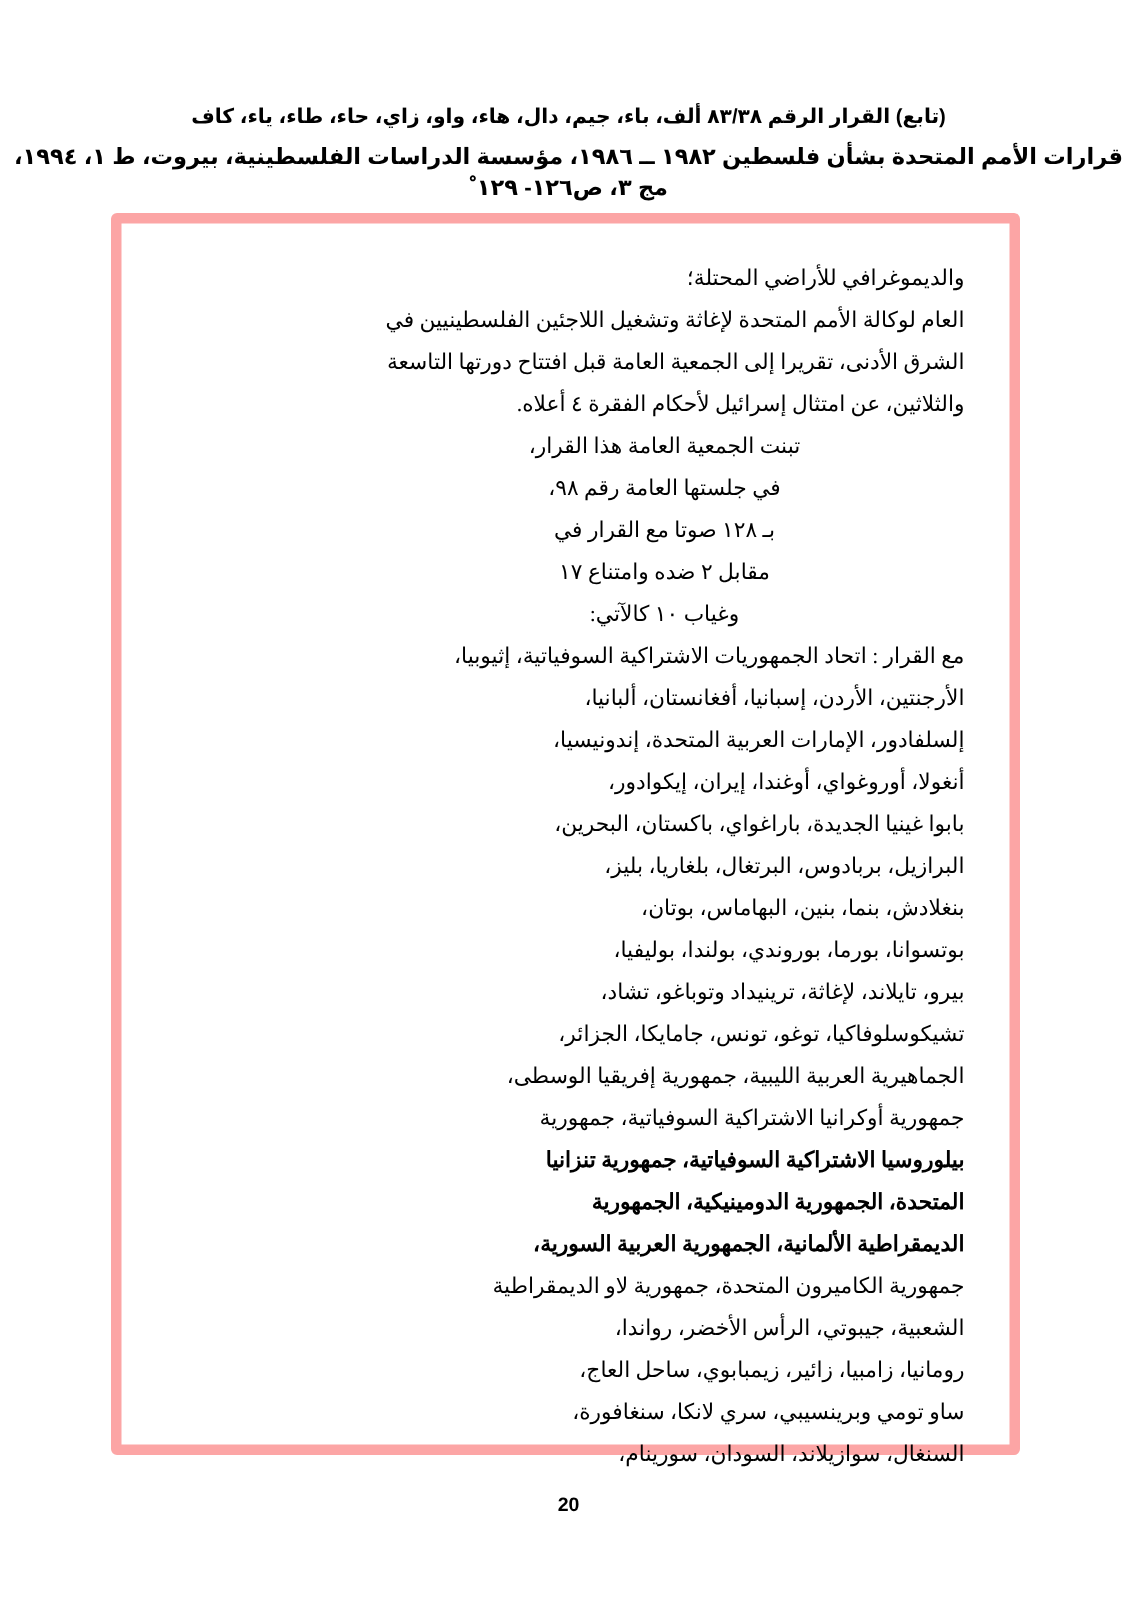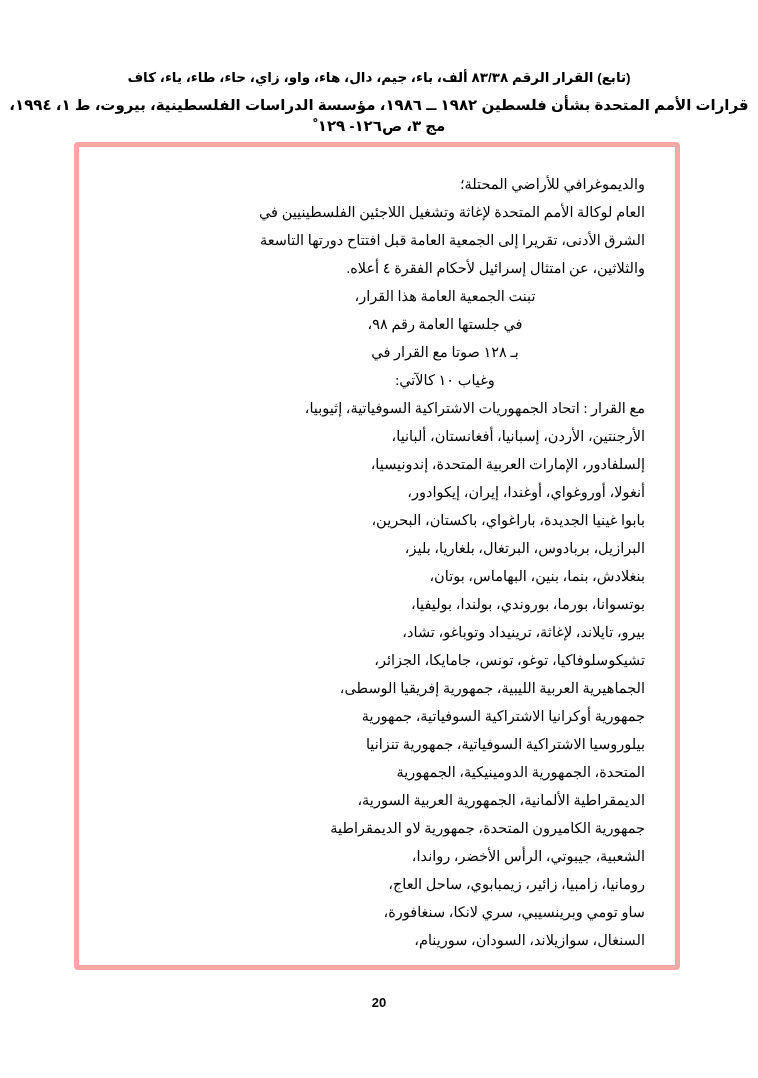--- a/index.html
+++ b/index.html
@@ -49,21 +49,21 @@
     line-height: 1.4;
   }
 
   
   .frame {
     position: absolute;
     top: 142px;
     left: 74px;
     width: 606px;
     height: 828px;
-    border: 5px solid #fca5a5;
+    border: 7px solid #fca5a5;
     border-radius: 4px;
     box-sizing: border-box;
     background: #ffffff;
   }
 
   .body-text {
     position: absolute;
     top: 24px;
     right: 30px;
     width: 400px;
@@ -79,21 +79,21 @@
   .para-indent {
     text-indent: 0;
   }
   .center-block {
     text-align: center;
   }
   .list-block {
     text-align: right;
   }
   .bold {
-    font-weight: normal;
+    font-weight: bold;
   }
 
   
   .countries p {
     margin: 0;
   }
 
   
   .page-number {
     position: absolute;
@@ -125,20 +125,21 @@
       <div class="para-indent">
         <p>العام لوكالة الأمم المتحدة لإغاثة وتشغيل اللاجئين الفلسطينيين في</p>
         <p>الشرق الأدنى، تقريرا إلى الجمعية العامة قبل افتتاح دورتها التاسعة</p>
         <p>والثلاثين، عن امتثال إسرائيل لأحكام الفقرة ٤ أعلاه.</p>
       </div>
 
       <div class="center-block">
         <p>تبنت الجمعية العامة هذا القرار،</p>
         <p>في جلستها العامة رقم ٩٨،</p>
         <p>بـ ١٢٨ صوتا مع القرار في</p>
+        <p>مقابل ٢ ضده وامتناع ١٧</p>
         <p>وغياب ١٠ كالآتي:</p>
       </div>
 
       <div class="list-block countries">
         <p><span>مع القرار :</span> <span>اتحاد الجمهوريات الاشتراكية السوفياتية، إثيوبيا،</span></p>
         <p>الأرجنتين، الأردن، إسبانيا، أفغانستان، ألبانيا،</p>
         <p>إلسلفادور، الإمارات العربية المتحدة، إندونيسيا،</p>
         <p>أنغولا، أوروغواي، أوغندا، إيران، إيكوادور،</p>
         <p>بابوا غينيا الجديدة، باراغواي، باكستان، البحرين،</p>
         <p>البرازيل، بربادوس، البرتغال، بلغاريا، بليز،</p>

